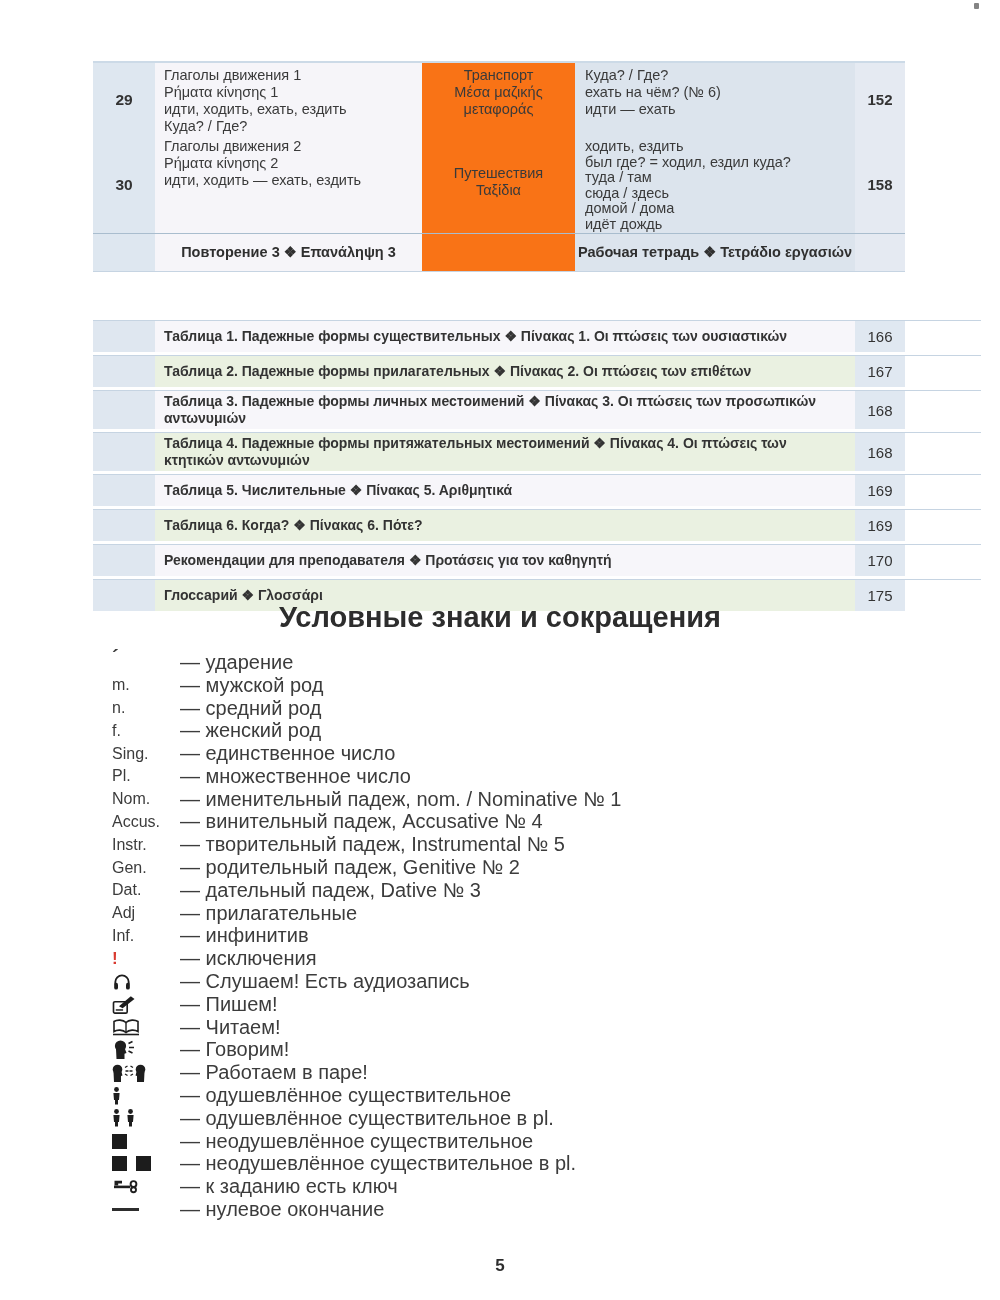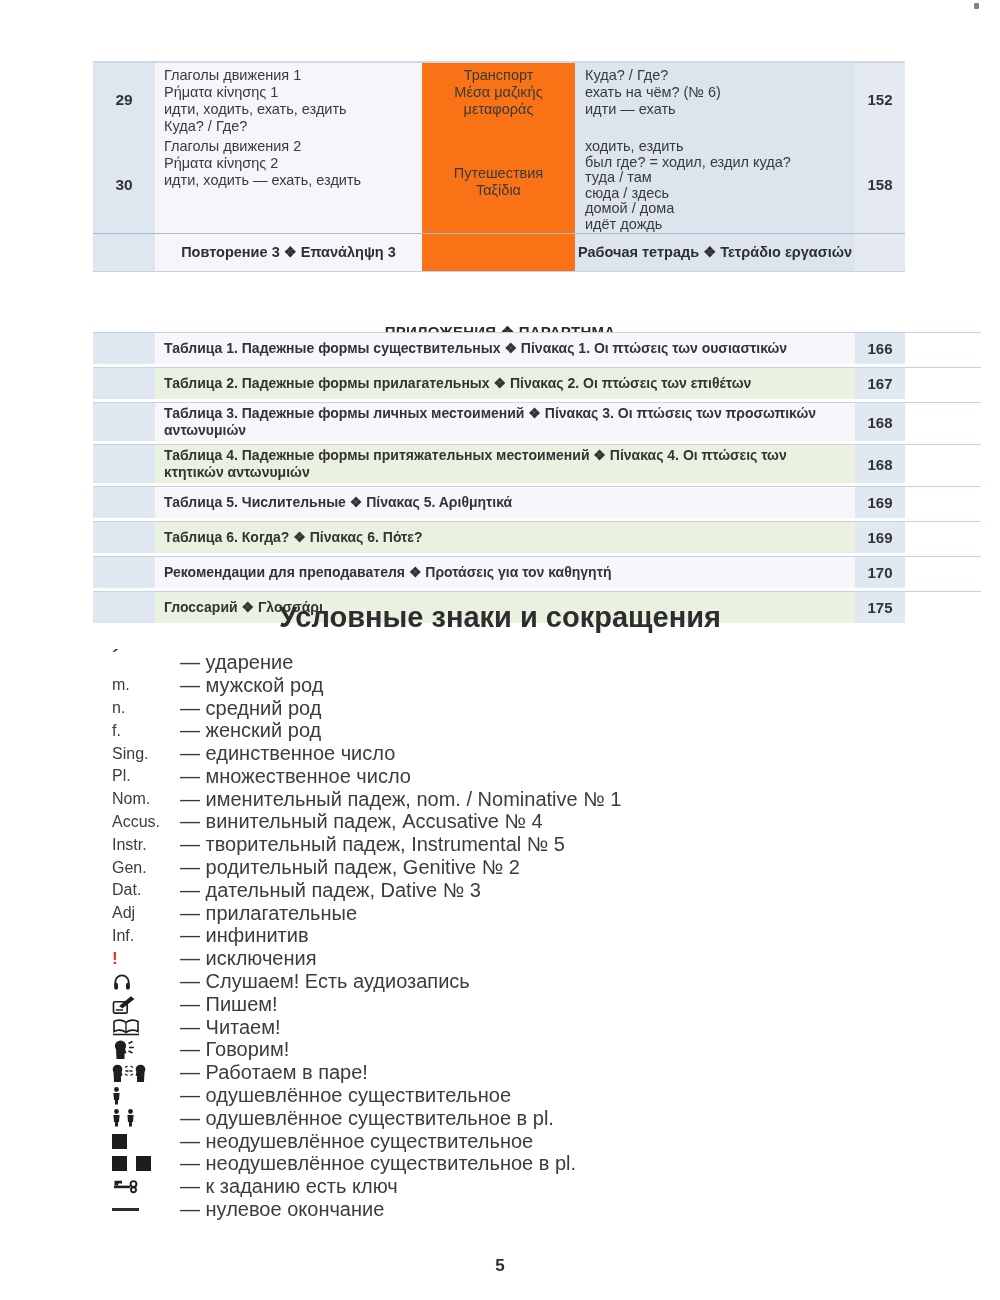--- a/index.html
+++ b/index.html
@@ -29,30 +29,30 @@
   .themecell{text-align:center;padding-top:4px;}
   .themecell.r2{padding-top:29px;}
   .gramcell{padding:4px 4px 0 10px;}
   .gramcell.r2{line-height:15.5px;padding-top:3px;}
   .rt{border-top:1px solid #a9bdce;display:flex;align-items:center;justify-content:center;
       font-weight:bold;font-size:14.5px;color:#2f2f2f;text-align:center;}
   
   .appx-heading{position:absolute;top:293px;left:0;width:1000px;text-align:center;
     font-size:15px;font-weight:bold;color:#2d2d2d;letter-spacing:.2px;margin-top:30px;}
   
-  .appx{position:absolute;left:93px;top:332px;width:888px;}
+  .appx{position:absolute;left:93px;top:320px;width:888px;}
   .appx-row{display:grid;grid-template-columns:62px 700px 50px;margin-bottom:3px;
     border-top:1px solid #c6d4e2;}
   .ax-left{background:#dfe7f0;}
   .ax-main{display:flex;align-items:center;min-height:31px;padding:2px 10px 2px 9px;
     font-size:14px;font-weight:600;color:#333;line-height:17px;box-sizing:border-box;}
   .ax-main.lav{background:#f7f6fa;}
   .ax-main.grn{background:#eaf1e1;}
   .ax-page{background:#e0e8f1;display:flex;align-items:center;justify-content:center;
-    font-weight:bold;font-size:15px;color:#333;}
+    font-weight:normal;font-size:15px;color:#333;}
   
   .legend-heading{position:absolute;top:601px;left:0;width:1000px;text-align:center;
     font-size:29px;font-weight:bold;color:#2d2d2d;}
   .legend{position:absolute;left:112px;top:651px;width:820px;}
   .lrow{display:flex;align-items:center;height:22.8px;}
   .lsym{flex:0 0 68px;width:68px;font-size:16px;color:#3c3c3c;display:flex;align-items:center;}
   .ltxt{font-size:20px;color:#3c3c3c;white-space:nowrap;}
   .sym-accent{font-size:20px;font-weight:bold;transform:translateY(-5px);}
   .sym-red{color:#d93a30;font-weight:bold;font-size:17px;}
   .icn{display:inline-block;vertical-align:middle;}

